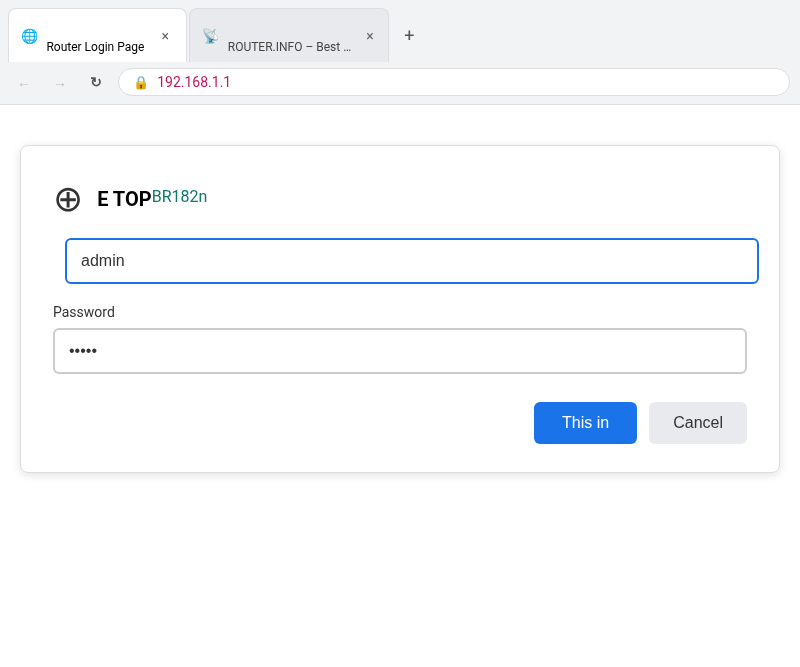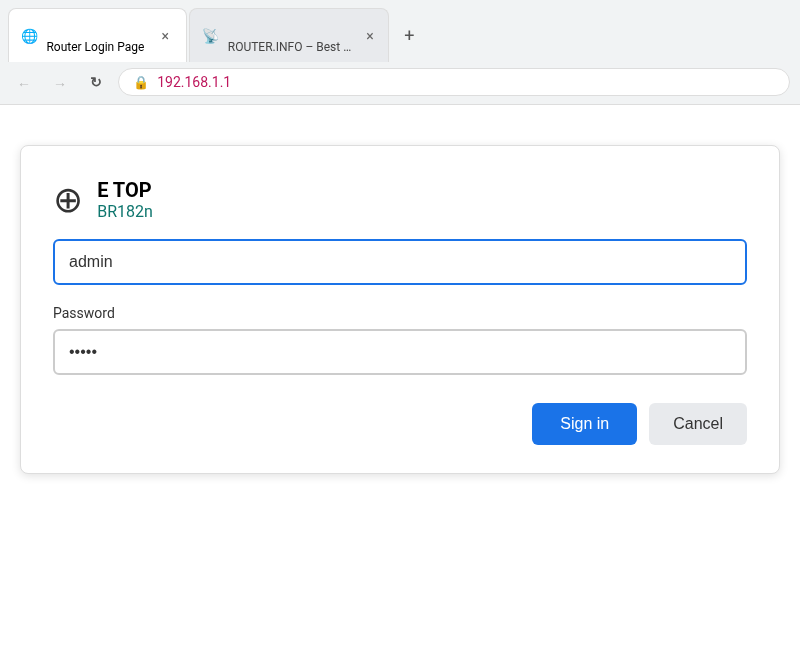--- a/index.html
+++ b/index.html
@@ -168,21 +168,21 @@
       margin-bottom: 18px;
     }
 
     .globe-icon {
       font-size: 36px;
       color: #333;
     }
 
     .card-title-block {
       display: flex;
-      flex-direction: column;
+      flex-direction: row;
     }
 
     .card-brand {
       font-size: 20px;
       font-weight: 700;
       color: #000;
     }
 
     .card-model {
       font-size: 16px;
@@ -212,20 +212,21 @@
       padding: 12px 14px;
       font-size: 16px;
       border: 2px solid #ccc;
       border-radius: 6px;
       outline: none;
       color: #333;
     }
 
     .form-input.focused {
       border-color: #1a73e8;
+      margin-left: 12px;
     }
 
     .form-actions {
       display: flex;
       justify-content: flex-end;
       gap: 12px;
       margin-top: 28px;
     }
 
     .btn-signin {
@@ -309,18 +310,18 @@
     <div class="form-group">
       <input type="text" class="form-input focused" value="admin" style="">
     </div>
 
     <div class="form-group">
       <label class="form-label">Password</label>
       <input type="password" class="form-input" value="admin" style="">
     </div>
 
     <div class="form-actions">
-      <button class="btn-signin">Sign in</button>
+      <button class="btn-signin">This in</button>
       <button class="btn-cancel">Cancel</button>
     </div>
 
   </div>
 </div>
 
 </body></html>

